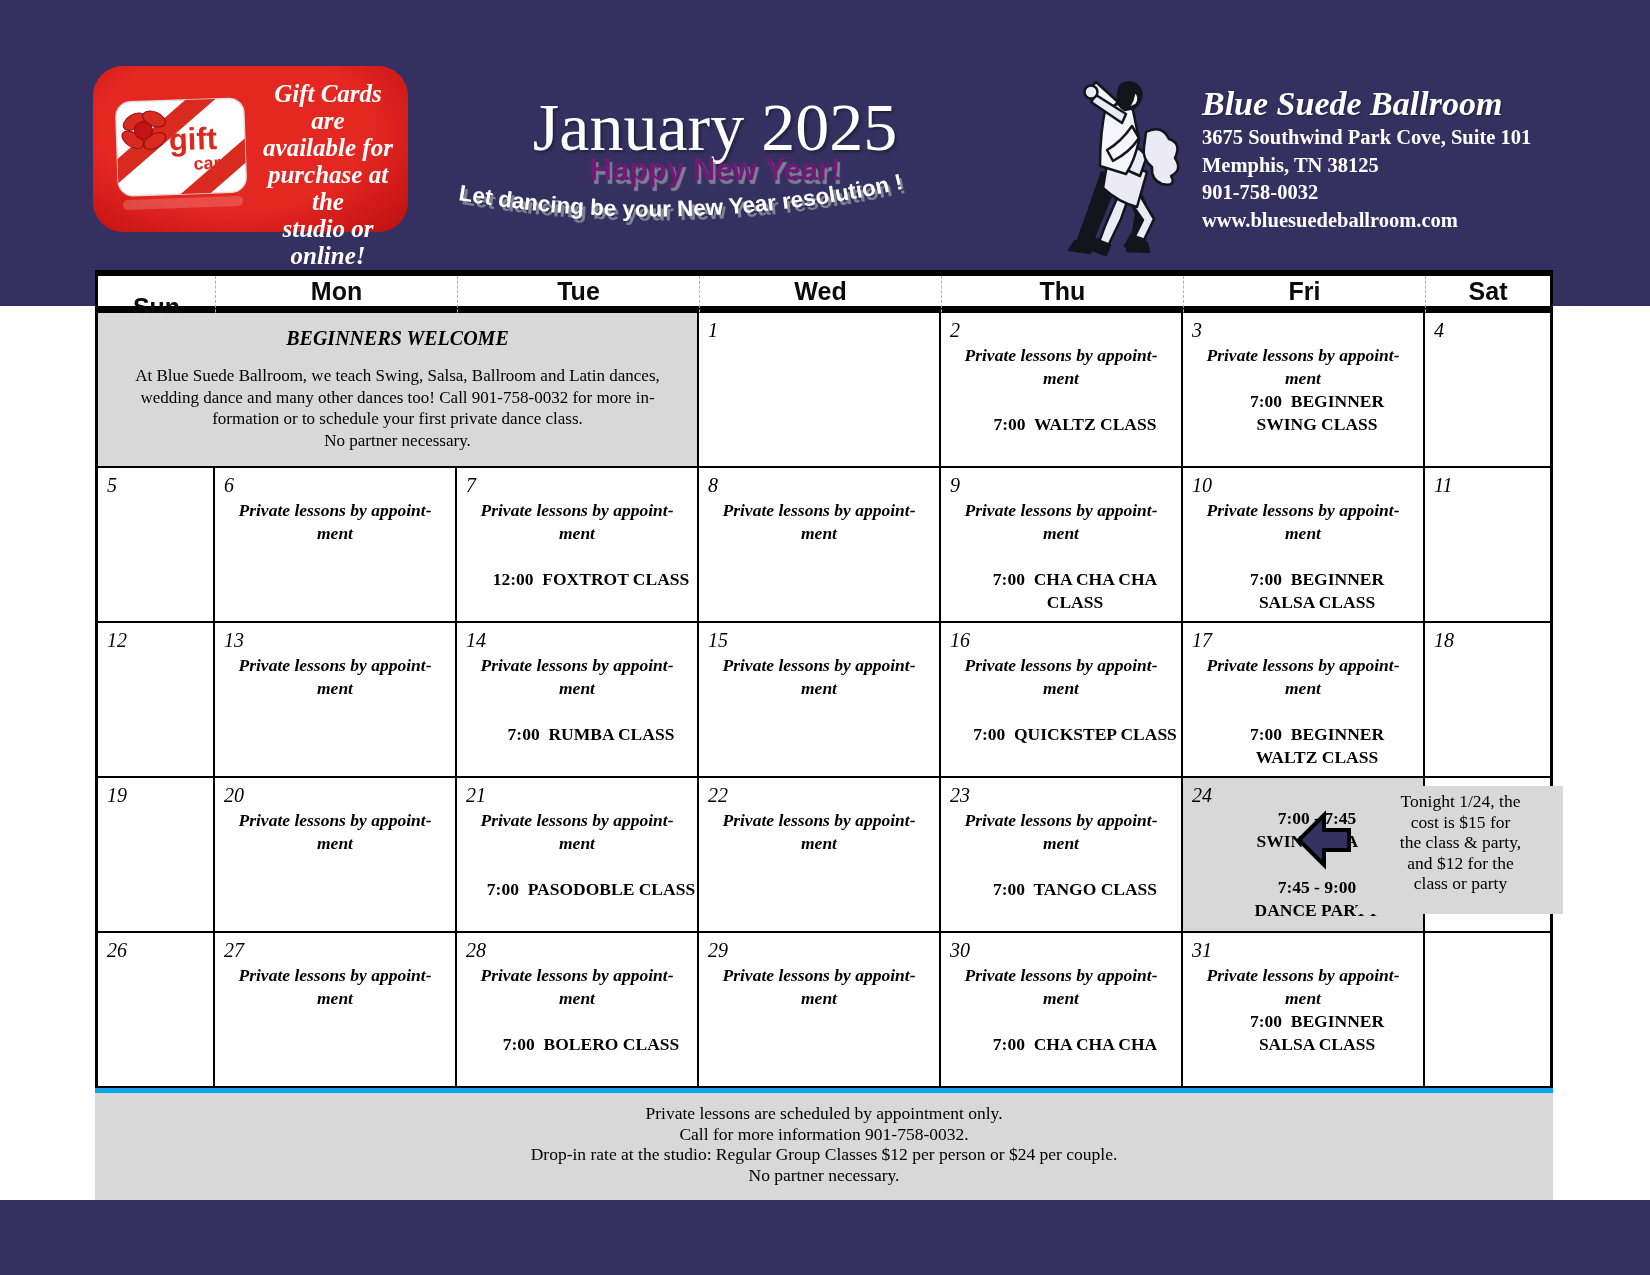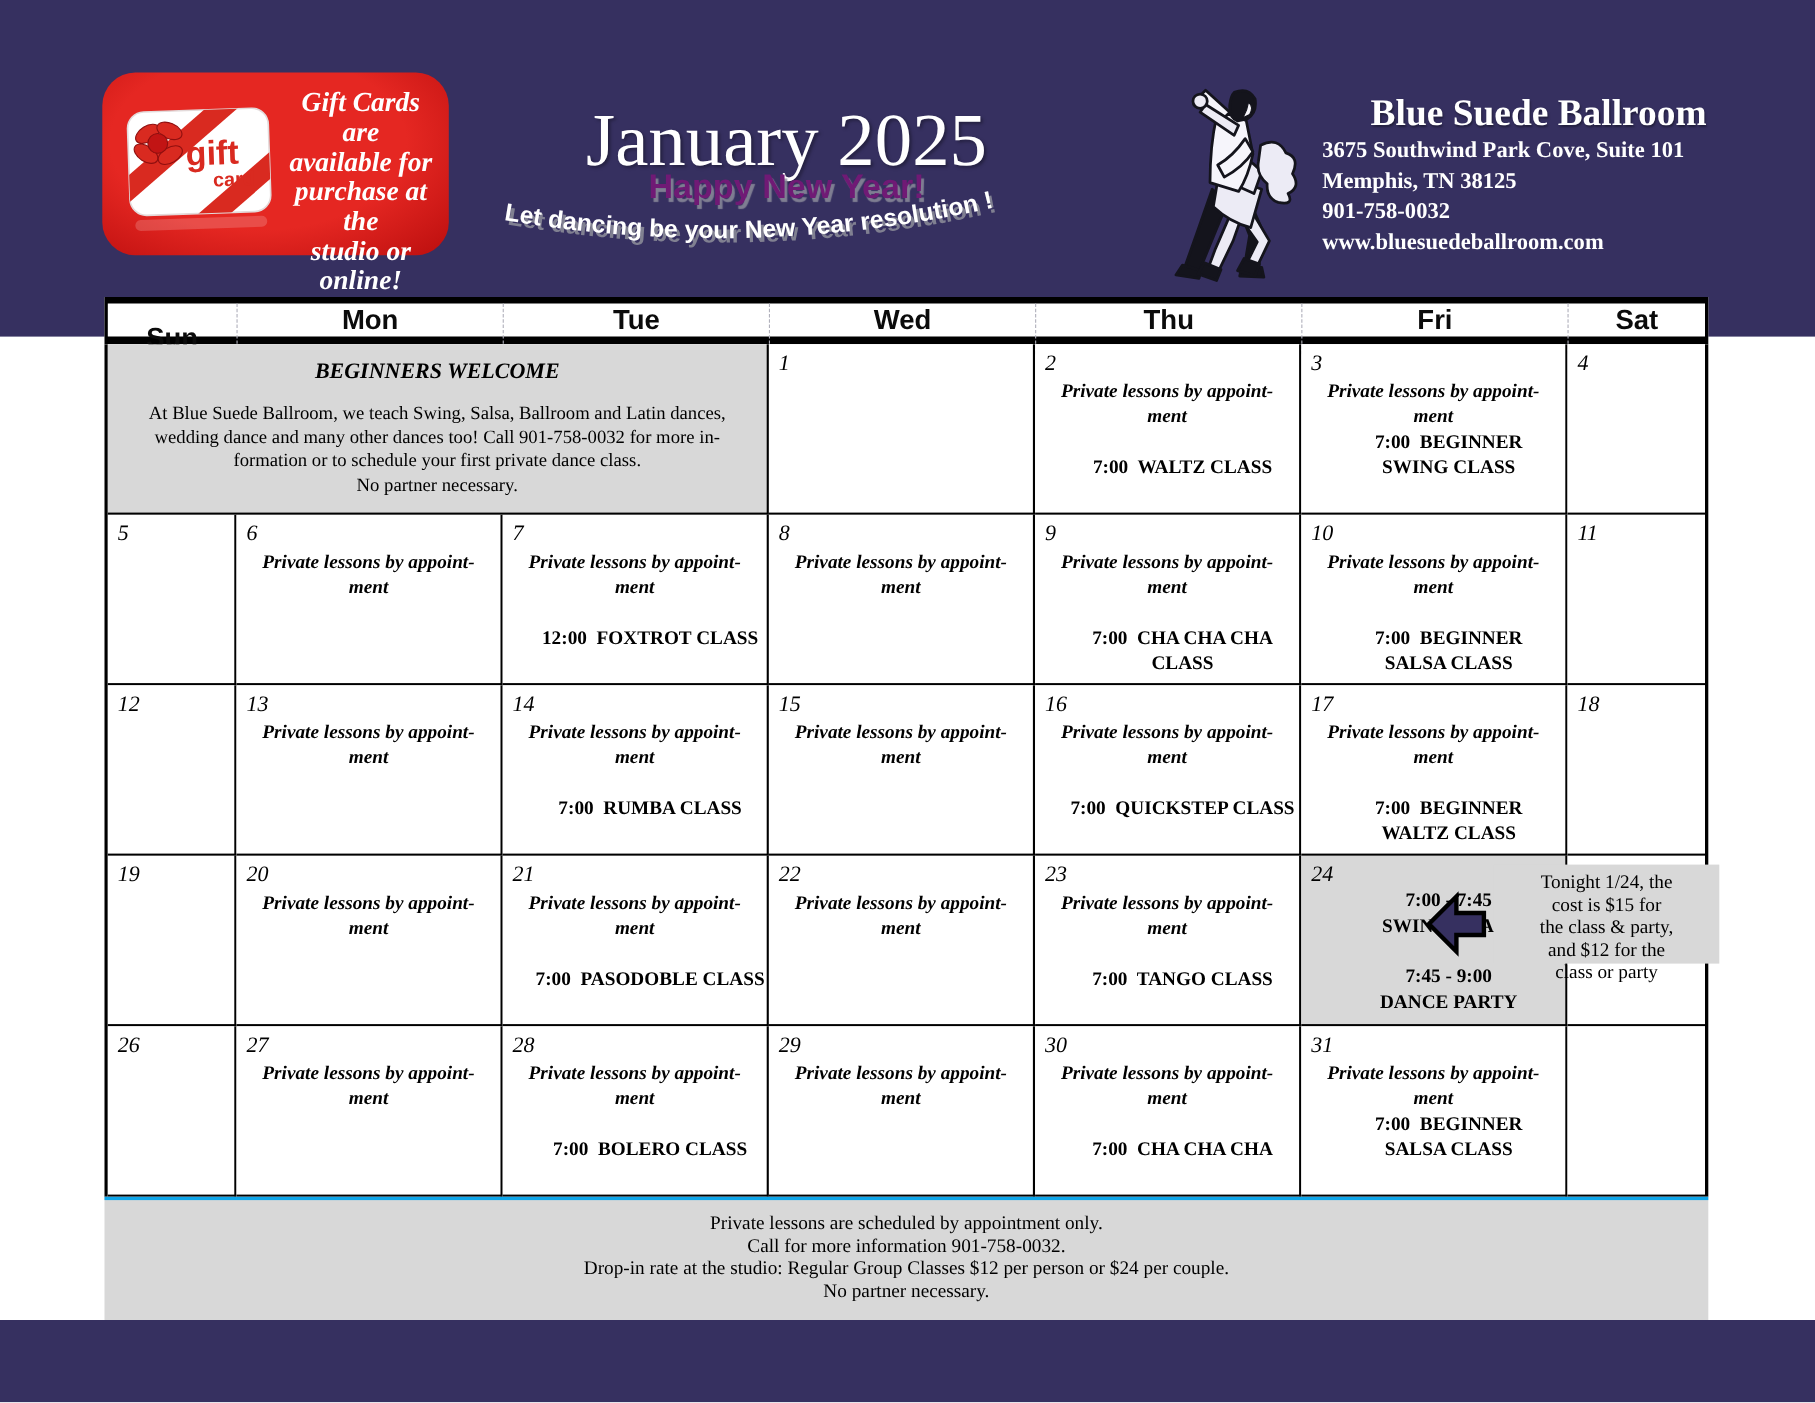--- a/index.html
+++ b/index.html
@@ -26,22 +26,22 @@
     text-shadow: 2px 2px 3px rgba(0,0,0,0.35); }
   .greeting { position:absolute; left:420px; top:152px; width:590px; text-align:center;
     color:#701a75; font-family:"Liberation Sans", sans-serif; font-weight:bold; font-size:31px;
     text-shadow: 2.5px 3.5px 1px rgba(140,140,155,0.85); }
   .tagline-svg { position:absolute; left:452px; top:164px; width:532px; height:66px; }
   .tagline-svg text { font-family:"Liberation Sans", sans-serif; font-weight:bold; font-size:22.5px; }
 
   
   .dancers-svg { position:absolute; left:1030px; top:80px; width:168px; height:184px; }
   .studio-block { position:absolute; left:1202px; top:84px; width:430px; color:#ffffff; }
-  .studio-name { font-size:34px; font-weight:bold; line-height:40px;
-    text-shadow:1px 1px 2px rgba(0,0,0,0.4);margin-left:44px; }
+  .studio-name { font-size:34px; font-weight:bold; font-style:italic; line-height:40px;
+    text-shadow:1px 1px 2px rgba(0,0,0,0.4); }
   .studio-line { font-size:20.5px; font-weight:bold; line-height:27.5px; }
 
   
   .cal { position:absolute; left:95px; top:270px; width:1458px; }
   .cal-header { display:grid; grid-template-columns:117px 242px 242px 242px 242px 242px 1fr;
     background:#ffffff; border-top:6px solid #000; border-bottom:7px solid #000;
     border-left:3px solid #000; border-right:3px solid #000; height:43px; }
   .day-cell { font-family:"Liberation Sans", sans-serif; font-weight:bold; font-size:25px;
     color:#0b0b0b; text-align:center; line-height:30px; border-left:1px dashed #b0b0bb; }
   .day-cell:first-child { border-left:none;margin-top:16px; }
@@ -55,27 +55,27 @@
   .date { font-style:italic; font-size:20px; line-height:24px; margin:5px 0 0 9px; min-height:24px; }
   .lessons { font-weight:bold; font-style:italic; font-size:17.5px; line-height:23px;
     text-align:center; white-space:pre-wrap; margin-top:2px; }
   .classes { font-weight:bold; font-size:17.5px; line-height:23px; text-align:center; white-space:pre-wrap;margin-left:28px; }
 
   .welcome { grid-column:1 / span 3; background:#d8d8d8; border-right:2px solid #000; border-bottom:2px solid #000; }
   .welcome-title { font-weight:bold; font-style:italic; font-size:20px; text-align:center; margin-top:14px; }
   .welcome-body { font-size:17px; line-height:21.5px; text-align:center; white-space:pre-wrap; margin-top:15px; }
 
   
-  .note-box { position:absolute; left:1358px; top:786px; width:205px; height:90px; background:#d8d8d8;
+  .note-box { position:absolute; left:1358px; top:786px; width:205px; height:128px; background:#d8d8d8;
     font-size:17.5px; line-height:20.5px; text-align:center; white-space:pre-line; padding-top:5px; z-index:5; }
   .note-arrow { position:absolute; left:1296px; top:810px; width:56px; height:60px; z-index:6; }
 
   
   .cal-footer { position:absolute; left:95px; top:1088px; width:1458px; height:112px;
-    background:#d8d8d8; border-top:3px solid #0ea5e9; font-size:17.5px; line-height:20.5px;
+    background:#d8d8d8; border-top:5px solid #0ea5e9; font-size:17.5px; line-height:20.5px;
     text-align:center; white-space:pre-line; padding-top:10px; }
 </style>
 </head>
 <body>
 
 <div class="page">
 
   <div class="band-top"></div>
   <div class="band-bottom"></div>
 

